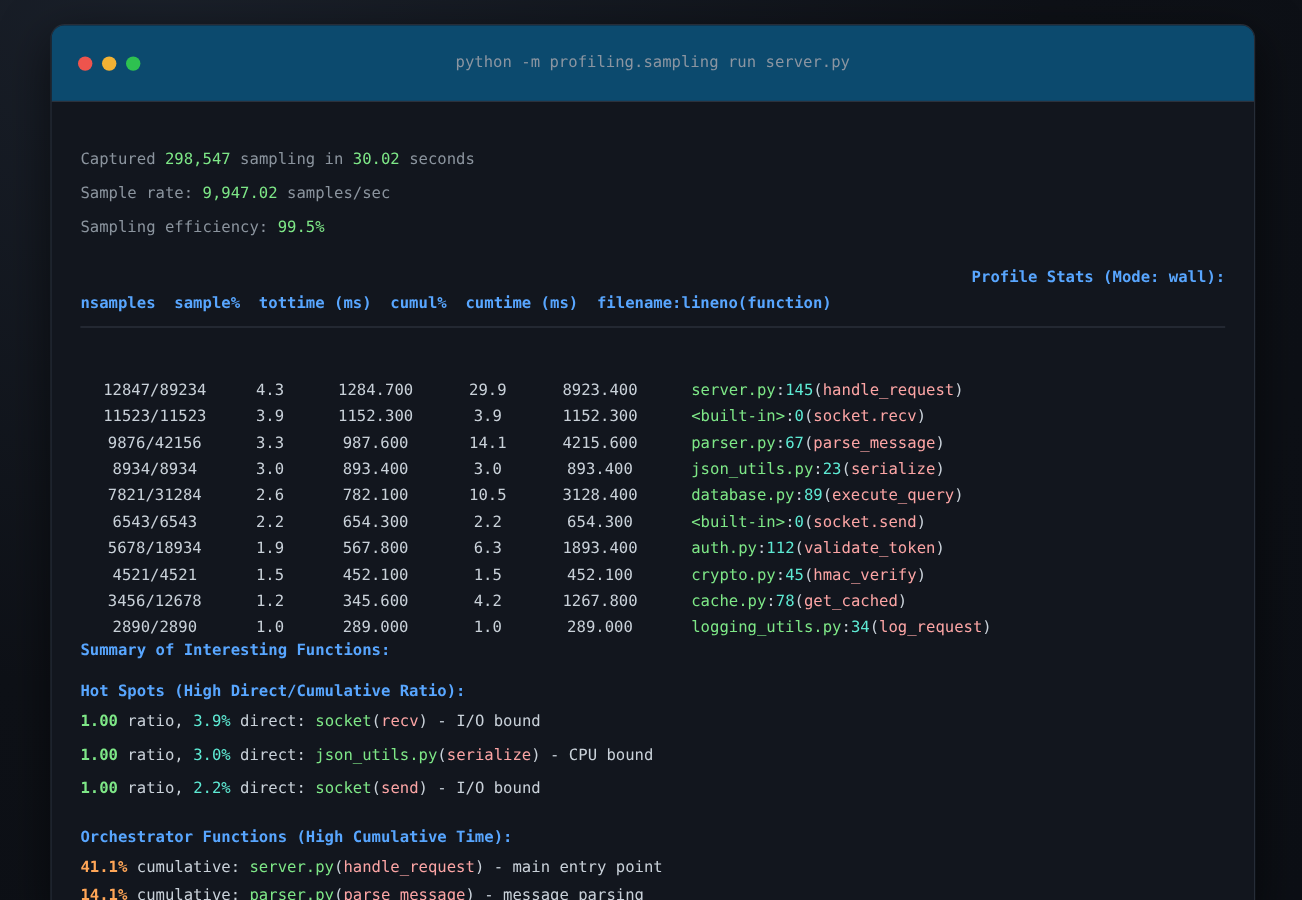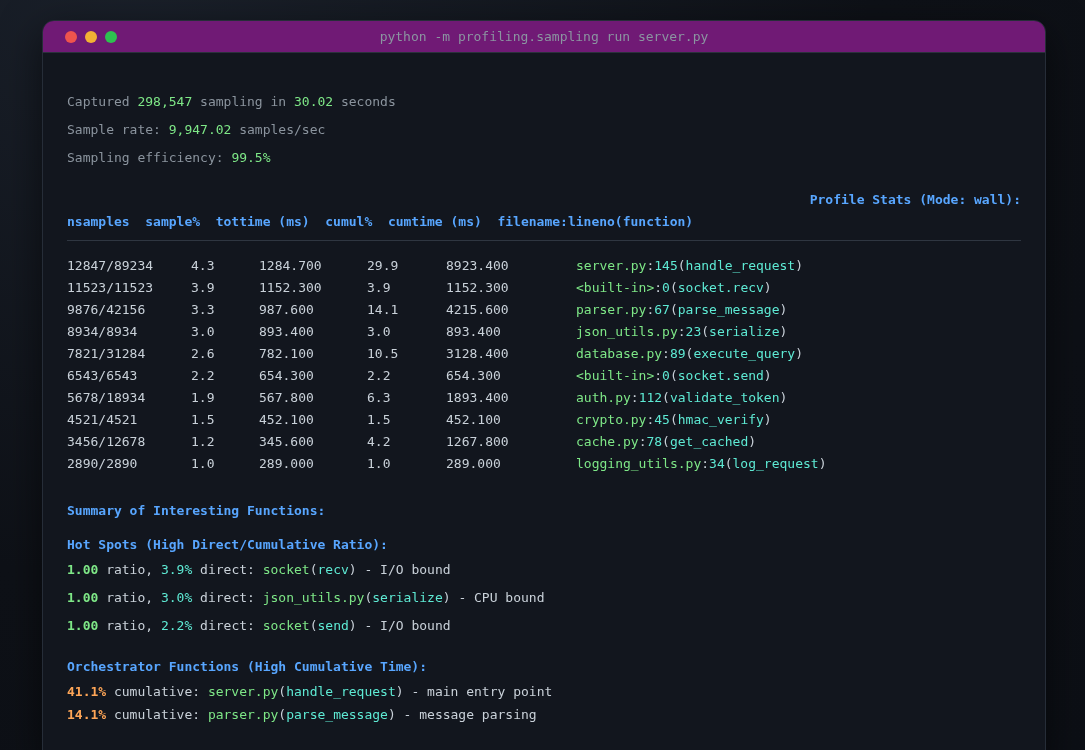--- a/index.html
+++ b/index.html
@@ -9,48 +9,48 @@
     background:radial-gradient(ellipse at 12% -5%, #1a202a 0%, #0e1117 55%, #0c0f15 100%);
     font-family:"DejaVu Sans Mono","Liberation Mono",monospace;
   }
   .window {
     position:absolute; left:42px; top:20px; width:1004px; height:742px;
     background:#12161e; border:1px solid #262d38; border-radius:12px;
     box-shadow:0 12px 40px rgba(0,0,0,0.55);
     overflow:hidden;
   }
   .titlebar {
-    height:32px; background:#701a75; border-bottom:1px solid #2b313c;
+    height:64px; background:#0c4a6e; border-bottom:1px solid #2b313c;
     display:flex; align-items:center; justify-content:center; position:relative;
   }
   .lights { position:absolute; left:22px; top:0; height:100%; display:flex; align-items:center; gap:8px; }
   .light { width:12px; height:12px; border-radius:50%; }
   .light.red { background:#ee544d; }
   .light.yellow { background:#f2b234; }
   .light.green { background:#2ec150; }
   .wtitle { color:#8b95a1; font-size:13px; }
   .content { padding:19px 24px 0 24px; font-size:13px; }
   .ln { line-height:16px; height:16px; white-space:pre; color:#c9d1d9; }
   .dim  { color:#8b949e; }
   .fg   { color:#c9d1d9; }
   .grn  { color:#7ee787; }
   .grnb { color:#7ee787; font-weight:bold; }
   .org  { color:#5eead4; }
   .orgb { color:#ffa657; font-weight:bold; }
-  .blu  { color:#5eead4; }
+  .blu  { color:#fca5a5; }
   .hdr  { color:#58a6ff; font-weight:bold; }
   .mt-captured { margin-top:22px; }
   .mt-12 { margin-top:12px; }
   .mt-profile { margin-top:26px;text-align:right; }
   .mt-cols { margin-top:6px; }
   .divider { margin-top:10px; height:1px; background:#2f3641; width:954px; }
   .table { margin-top:14px; }
   .trow { line-height:22px; height:22px; white-space:pre; color:#c9d1d9; font-size:13px; }
-  .trow .c { display:inline-block; text-align:left; }
-  .c1 { width:124px; } .c2 { width:68px; } .c3 { width:108px; }
+  .trow .c { display:inline-block; text-align:center; }
+  .c1 { width:124px; } .c2 { width:68px; } .c3 { width:108px;margin-top:28px; }
   .c4 { width:79px; }  .c5 { width:108px; }
   .loc { margin-left:22px; }
   .mt-summary { margin-top:28px; }
   .mt-hotspots { margin-top:18px; }
   .hotlines .ln { margin-top:12px; }
   .hotlines .ln:first-child { margin-top:9px; }
   .mt-orch { margin-top:25px; }
   .orchlines .ln:first-child { margin-top:9px; }
   .orchlines .ln:nth-child(2) { margin-top:7px; }
 </style>

